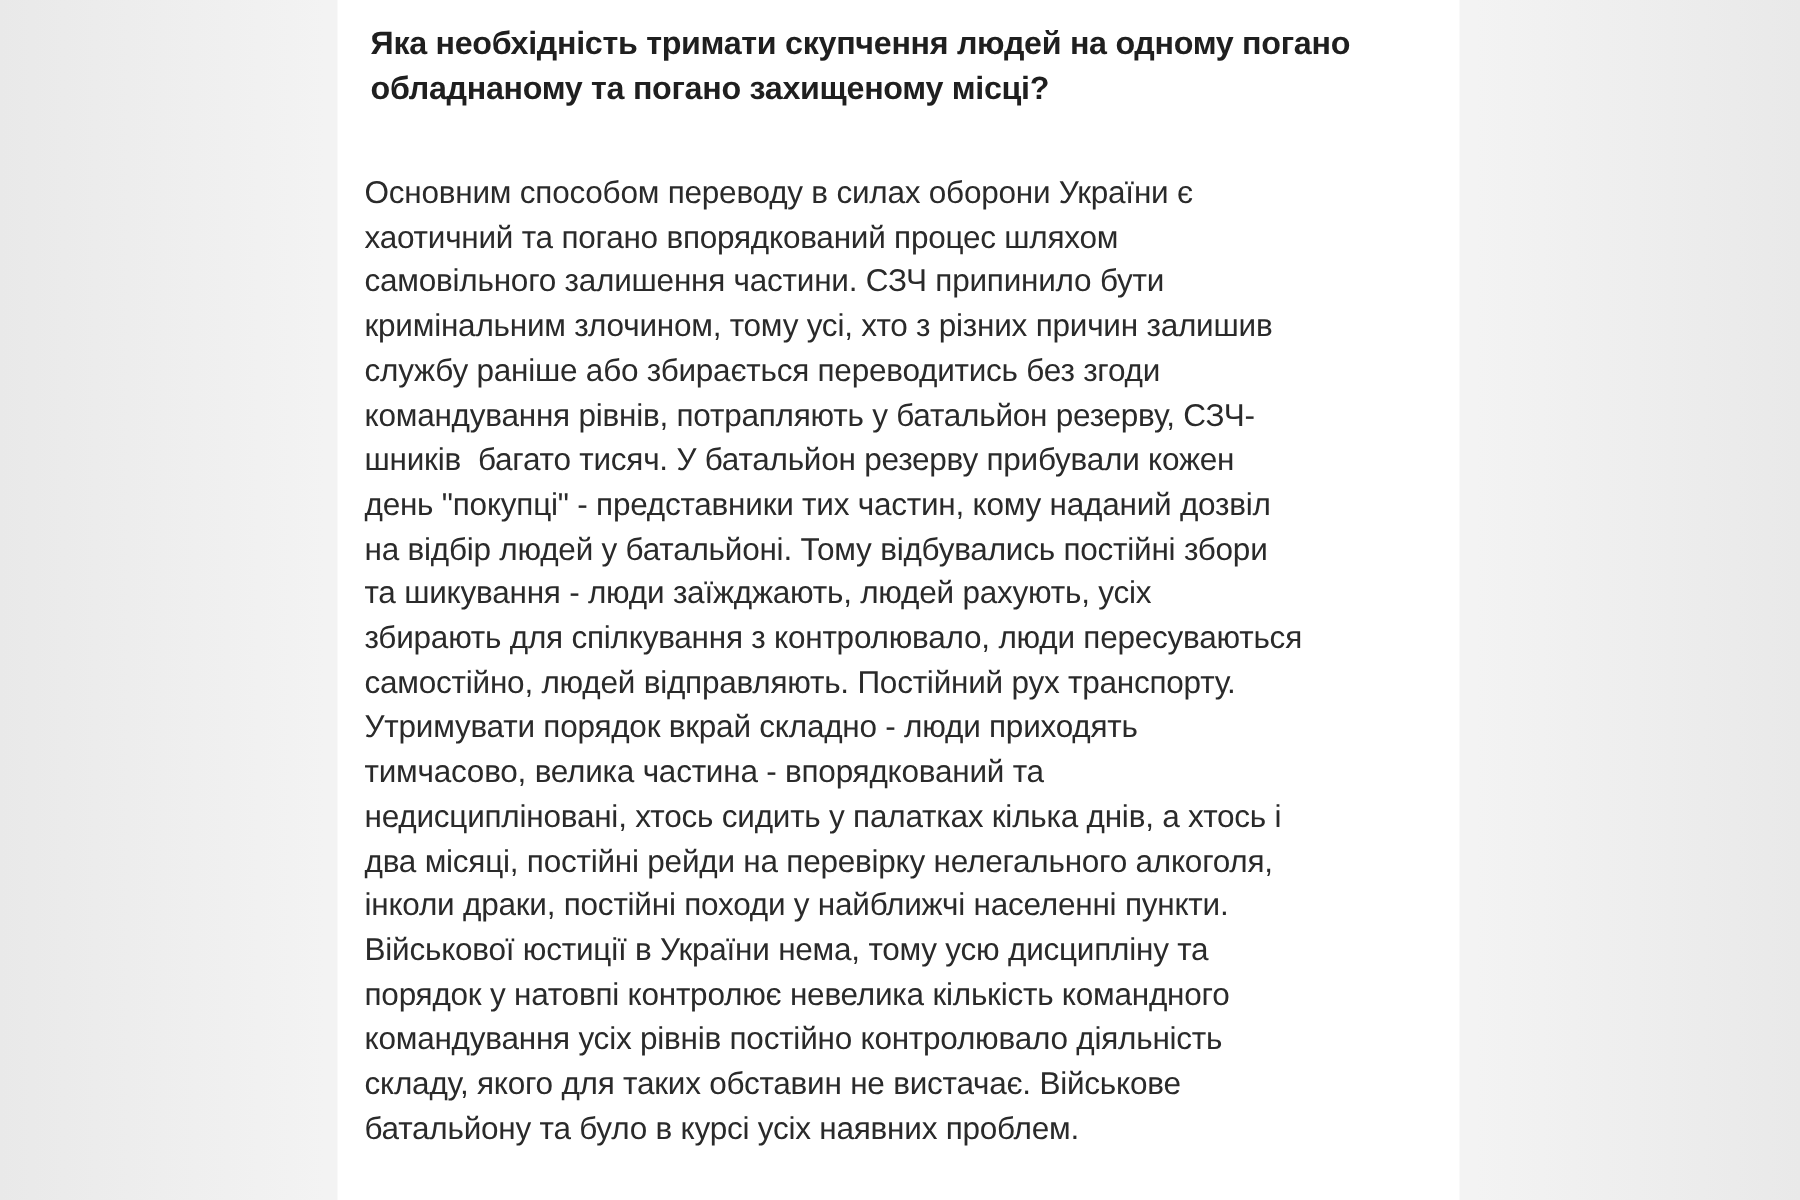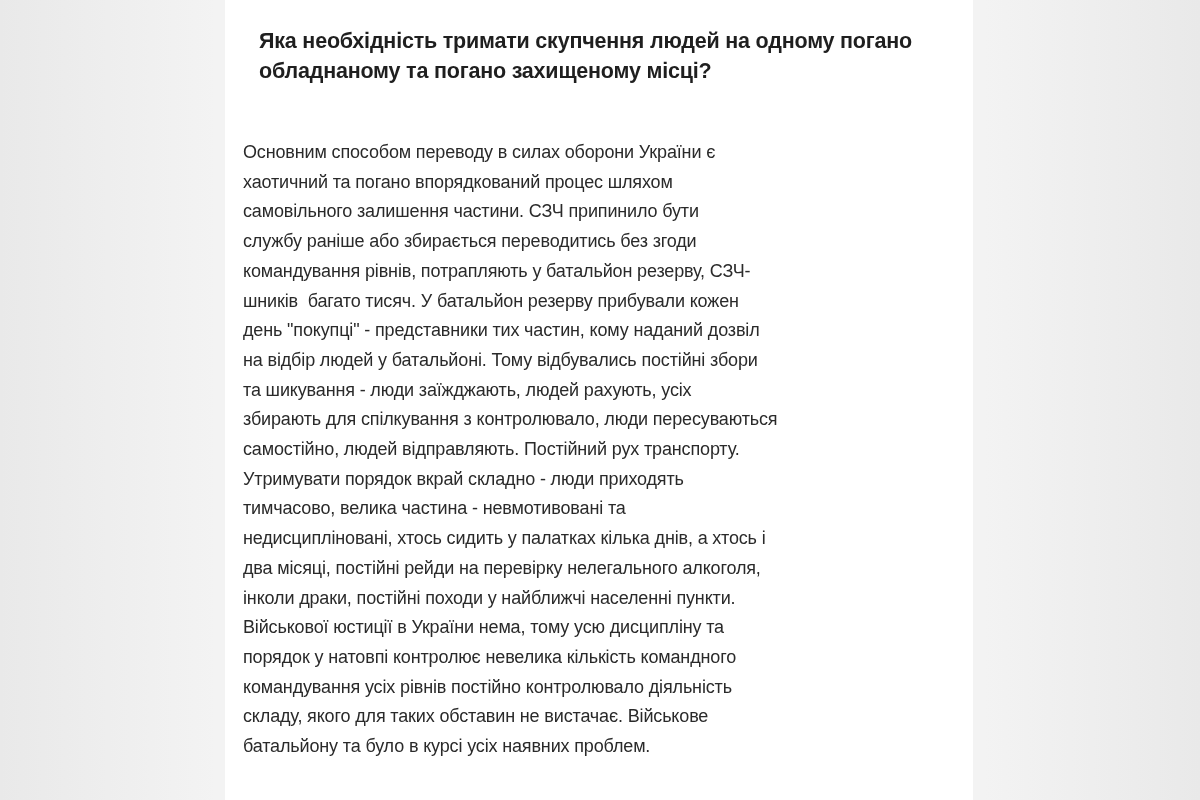--- a/index.html
+++ b/index.html
@@ -18,35 +18,35 @@
       position: absolute;
       left: 225px;
       top: 0;
       width: 748px;
       height: 800px;
       background: #ffffff;
       box-sizing: border-box;
       padding: 10px 18px 0 18px;
     }
     .title {
-      margin: 16px;
+      margin: 4px;
       font-family: "Liberation Sans", sans-serif;
       font-weight: bold;
       font-size: 21.5px;
       line-height: 30px;
       color: #1f1f1f;
       letter-spacing: -0.2px;
     }
     .spacer {
       height: 36px;
     }
     .body-text {
       margin: 0;
       font-family: "Liberation Sans", sans-serif;
-      font-size: 18px;
+      font-size: 21px;
       line-height: 29.7px;
       color: #2a2a2a;
       letter-spacing: -0.15px;
     }
     .line {
       display: block;
       white-space: pre;
     }
   </style>
 </head>
@@ -55,30 +55,31 @@
 <div class="card">
   <h1 class="title">
     <span class="line">Яка необхідність тримати скупчення людей на одному погано</span>
     <span class="line">обладнаному та погано захищеному місці?</span>
   </h1>
   <div class="spacer"></div>
   <p class="body-text">
     <span class="line">Основним способом переводу в силах оборони України є</span>
     <span class="line">хаотичний та погано впорядкований процес шляхом</span>
     <span class="line">самовільного залишення частини. СЗЧ припинило бути</span>
+    <span class="line">кримінальним злочином, тому усі, хто з різних причин залишив</span>
     <span class="line">службу раніше або збирається переводитись без згоди</span>
     <span class="line">командування рівнів, потрапляють у батальйон резерву, СЗЧ-</span>
     <span class="line">шників  багато тисяч. У батальйон резерву прибували кожен</span>
     <span class="line">день "покупці" - представники тих частин, кому наданий дозвіл</span>
     <span class="line">на відбір людей у батальйоні. Тому відбувались постійні збори</span>
     <span class="line">та шикування - люди заїжджають, людей рахують, усіх</span>
     <span class="line">збирають для спілкування з контролювало, люди пересуваються</span>
     <span class="line">самостійно, людей відправляють. Постійний рух транспорту.</span>
     <span class="line">Утримувати порядок вкрай складно - люди приходять</span>
-    <span class="line">тимчасово, велика частина - невмотивовані та</span>
+    <span class="line">тимчасово, велика частина - впорядкований та</span>
     <span class="line">недисципліновані, хтось сидить у палатках кілька днів, а хтось і</span>
     <span class="line">два місяці, постійні рейди на перевірку нелегального алкоголя,</span>
     <span class="line">інколи драки, постійні походи у найближчі населенні пункти.</span>
     <span class="line">Військової юстиції в України нема, тому усю дисципліну та</span>
     <span class="line">порядок у натовпі контролює невелика кількість командного</span>
     <span class="line">командування усіх рівнів постійно контролювало діяльність</span>
     <span class="line">складу, якого для таких обставин не вистачає. Військове</span>
     <span class="line">батальйону та було в курсі усіх наявних проблем.</span>
   </p>
 </div>

